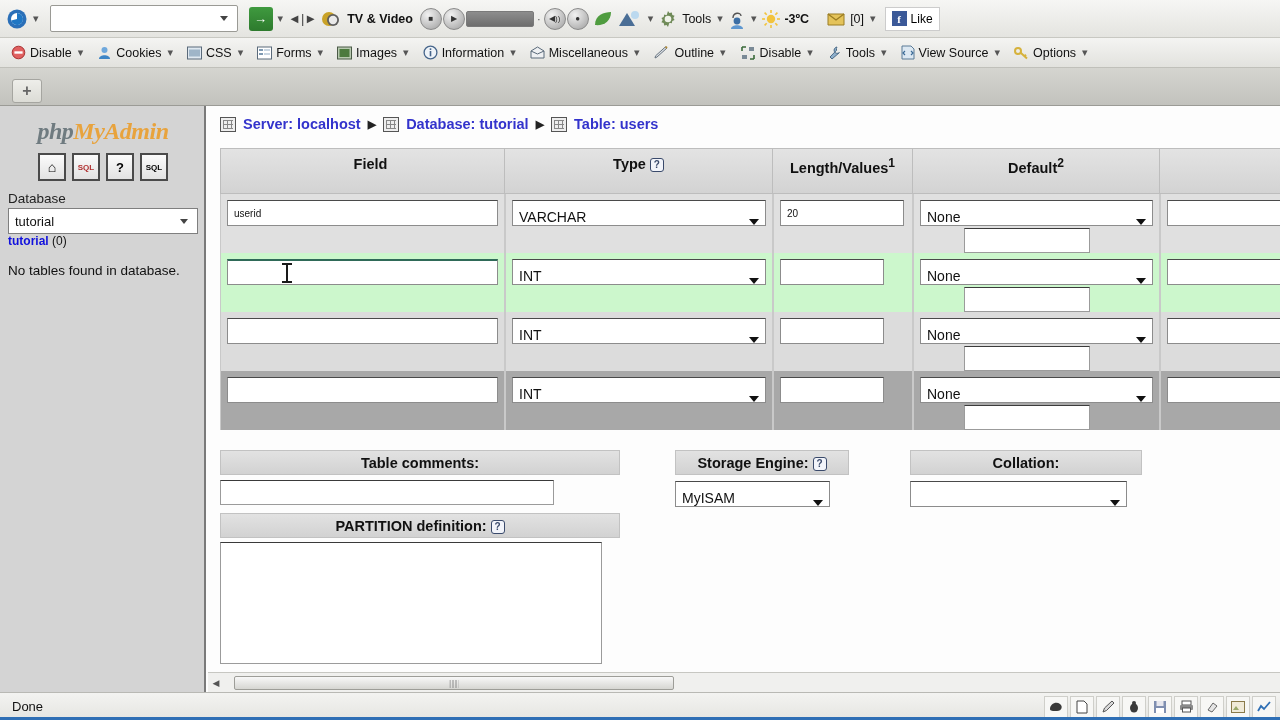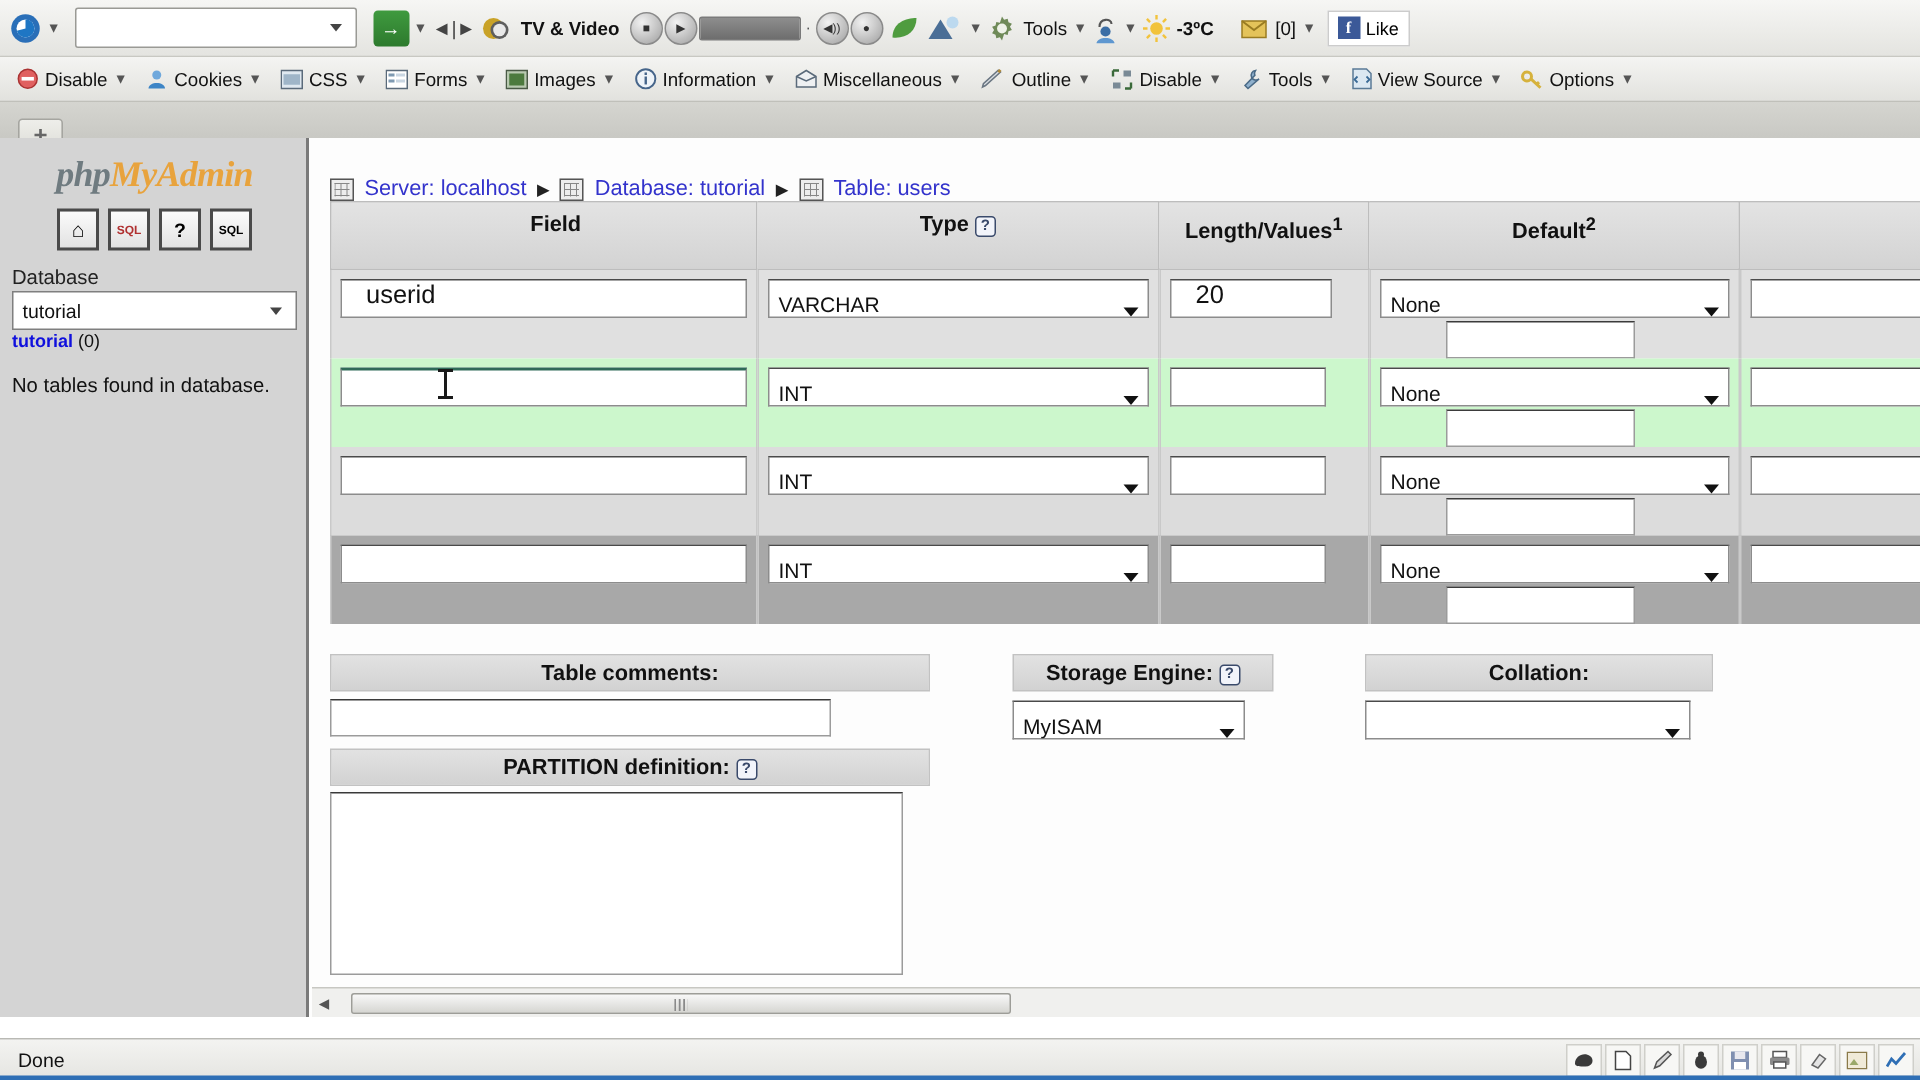--- a/index.html
+++ b/index.html
@@ -105,21 +105,21 @@
   .newtab {
     width: 30px; height: 24px; margin-left:4px; margin-bottom:2px;
     background: linear-gradient(#eeeeea,#dcdcd6);
     border:1px solid #a5a5a0; border-radius:3px;
     display:flex;align-items:center;justify-content:center;
     color:#666; font-size:16px; font-weight:bold;
   }
 
   
   .page {
-    position:absolute; left:0; top:92px; width:1280px; height:586px;
+    position:absolute; left:0; top:106px; width:1280px; height:586px;
     background:#86efac; display:flex;
   }
 
   
   .sidebar {
     width: 206px; background:#d4d4d4; border-right:2px solid #7a7a7a;
     padding: 8px 6px 0 8px; position:relative;
     height: 100%;
   }
   .pma-logo {
@@ -152,21 +152,21 @@
     position:absolute; right:-2px; top:0; width:2px; height:100%;
     background:#7a7a7a;
   }
 
   
   .main {
     flex: 1; background:#fdfdfd; position:relative; overflow:hidden;
   }
   .breadcrumb {
     display:flex; align-items:center; gap:7px;
-    padding: 26px 0 8px 14px; font-size:14.5px; font-weight:normal;
+    padding: 10px 0 8px 14px; font-size:14.5px; font-weight:bold;
   }
   .breadcrumb a { color:#3333cc; text-decoration:none; }
   .bc-sep { color:#222; font-size:11px; }
   .bc-ic {
     width:16px;height:15px; border:1px solid #555; background:#eee;
     display:inline-block; position:relative;
   }
   .bc-ic.grid::after{
     content:""; position:absolute; inset:2px;
     background:
@@ -192,22 +192,22 @@
     border-left:1px solid #c9c9c9; border-right:1px solid #c9c9c9;
     vertical-align:top; padding: 6px 6px 0 6px; height:58px;
   }
   .row-a td { background:#e0e0e0; }
   .row-green td { background:#ccf7cc; }
   .row-b td { background:#dcdcdc; }
   .row-dark td { background:#a8a8a8; }
 
   .inp {
     background:#fff; border:1px solid #8c8c8c; border-top-color:#4a4a4a;
-    height:26px; font-size:17px; color:#111;
-    display:flex; align-items:flex-start; padding:0 16px;
+    height:26px; font-size:10px; color:#111;
+    display:flex; align-items:center; padding:0 6px;
     font-family:"Liberation Sans", sans-serif;
   }
   .sel {
     background:#fff; border:1px solid #8c8c8c; border-top-color:#4a4a4a;
     height:26px; font-size:14px; color:#111;
     display:flex; align-items:flex-end; justify-content:space-between;
     padding: 0 6px;
   }
   .sel .arw {
     width:0;height:0;border-left:5px solid transparent;
@@ -592,21 +592,21 @@
                 <span>userid</span>
               </div>
             </td>
             <td>
               <div class="sel">
                 <span>VARCHAR</span>
                 <span class="arw"></span>
               </div>
             </td>
             <td>
-              <div class="inp" style="width:108px;">
+              <div class="inp" style="width:124px;">
                 <span>20</span>
               </div>
             </td>
             <td>
               <div class="sel">
                 <span>None</span>
                 <span class="arw"></span>
               </div>
               <div class="sub-inp"></div>
             </td>

